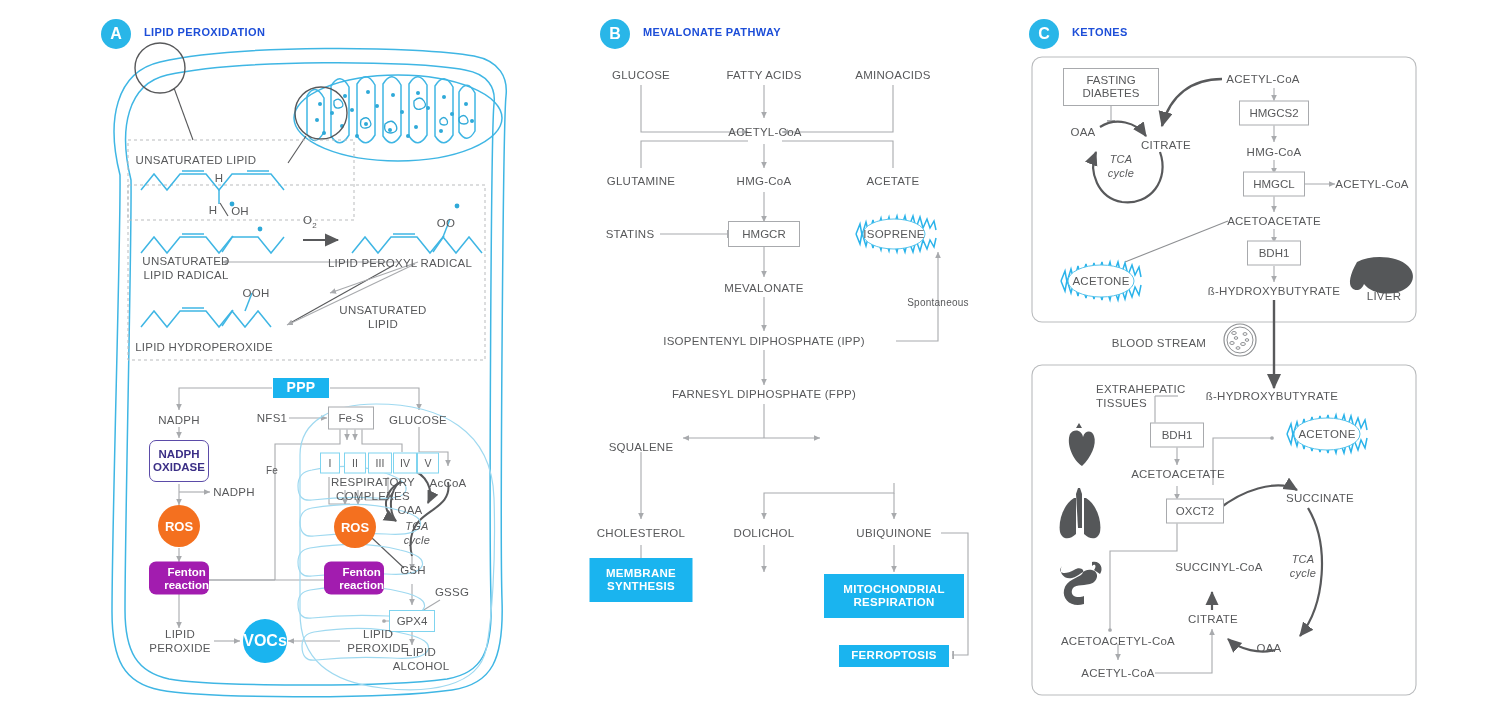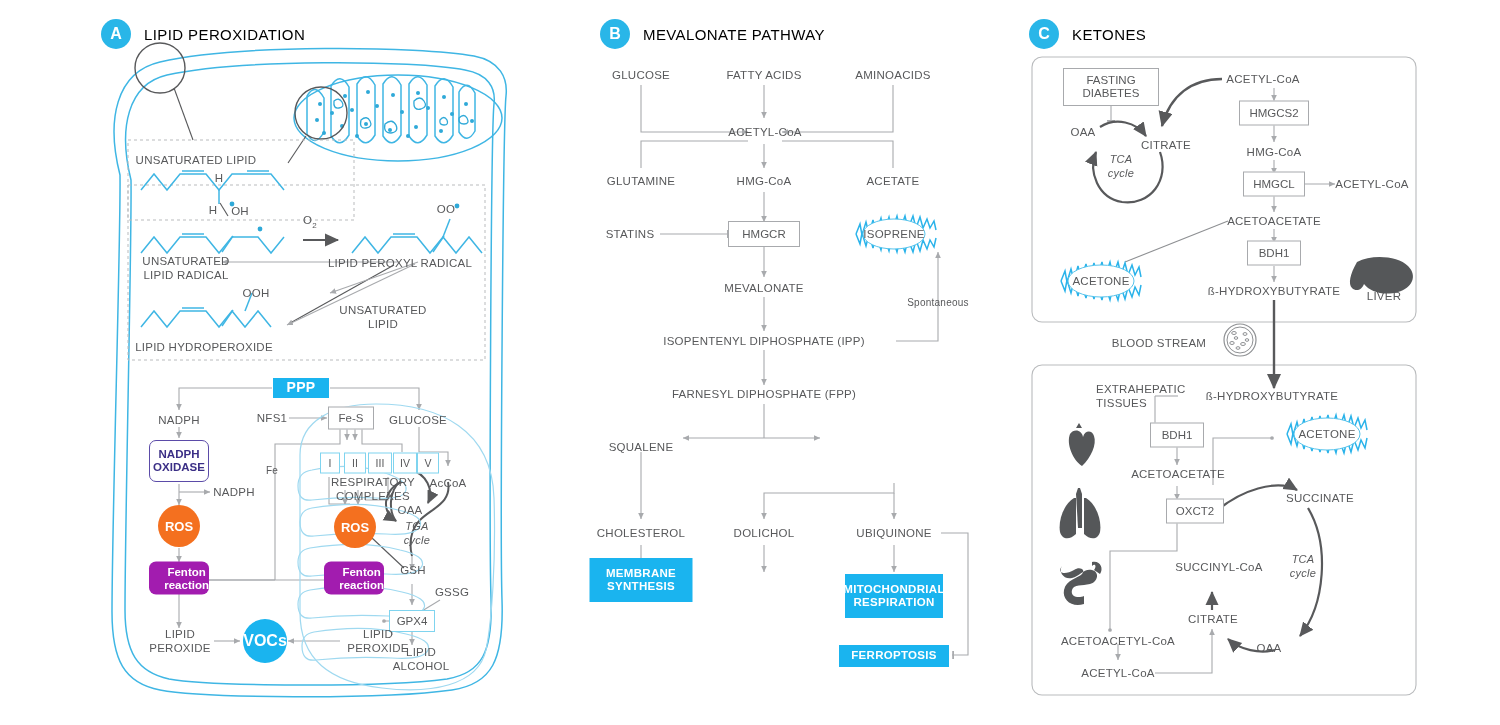--- a/index.html
+++ b/index.html
@@ -2,21 +2,21 @@
 <html><head>
 <meta charset="utf-8">
 <style>
   html,body{margin:0;padding:0;background:#ffffff;}
   body{width:1500px;height:725px;font-family:"Liberation Sans",sans-serif;overflow:hidden;}
   .stage{position:relative;width:1500px;height:725px;}
 
   
   .badge{position:absolute;width:30px;height:30px;border-radius:50%;background:#29b6e8;
          color:#fff;font-size:16px;font-weight:bold;display:flex;align-items:center;justify-content:center;}
-  .ptitle{position:absolute;color:#000000;font-size:15px;font-weight:normal;letter-spacing:.4px;white-space:nowrap;}
+  .ptitle{position:absolute;color:#1d4ed8;font-size:11px;font-weight:bold;letter-spacing:.4px;white-space:nowrap;}
 
   
   .lbl{position:absolute;color:#58595b;font-size:11.5px;letter-spacing:.25px;white-space:nowrap;
        transform:translate(-50%,-50%);text-align:center;line-height:13px;}
   .lbl.l2{line-height:13.5px;}
   .lbl.small{font-size:10px;}
   .lbl.ital{font-style:italic;font-size:11px;}
 
   
   .obox{position:absolute;border:1px solid #a8aaad;background:#fff;color:#58595b;font-size:11.5px;
@@ -335,21 +335,21 @@
   <div class="lbl" style="left:196px;top:160px">UNSATURATED LIPID</div>
   <div class="lbl" style="left:219px;top:178px">H</div>
   <div class="lbl" style="left:213px;top:210px">H</div>
   <div class="lbl" style="left:240px;top:211px">OH</div>
   <div class="lbl" style="left:310px;top:223px">
     <span>O</span><sub style="font-size:8px">2</sub>
   </div>
   <div class="lbl l2" style="left:186px;top:268px">
     <span>UNSATURATED</span><br><span>LIPID RADICAL</span>
   </div>
-  <div class="lbl" style="left:446px;top:209px">OO</div>
+  <div class="lbl" style="left:446px;top:223px">OO</div>
   <div class="lbl" style="left:400px;top:263px">LIPID PEROXYL RADICAL</div>
   <div class="lbl" style="left:256px;top:293px">OOH</div>
   <div class="lbl l2" style="left:383px;top:317px">
     <span>UNSATURATED</span><br><span>LIPID</span>
   </div>
   <div class="lbl" style="left:204px;top:347px">LIPID HYDROPEROXIDE</div>
 
   <div class="cyanbox" style="left:301px;top:388px;width:56px;height:20px;font-size:14px">PPP</div>
   <div class="lbl" style="left:179px;top:420px">NADPH</div>
   <div class="lbl" style="left:272px;top:418px">NFS1</div>
@@ -418,21 +418,21 @@
   <div class="lbl small" style="left:938px;top:302px">Spontaneous</div>
   <div class="lbl" style="left:764px;top:341px">ISOPENTENYL DIPHOSPHATE (IPP)</div>
   <div class="lbl" style="left:764px;top:394px">FARNESYL DIPHOSPHATE (FPP)</div>
   <div class="lbl" style="left:641px;top:447px">SQUALENE</div>
   <div class="lbl" style="left:641px;top:533px">CHOLESTEROL</div>
   <div class="lbl" style="left:764px;top:533px">DOLICHOL</div>
   <div class="lbl" style="left:894px;top:533px">UBIQUINONE</div>
   <div class="cyanbox" style="left:641px;top:580px;width:103px;height:44px">
     <div><span>MEMBRANE</span><br><span>SYNTHESIS</span></div>
   </div>
-  <div class="cyanbox" style="left:894px;top:596px;width:98px;height:44px">
+  <div class="cyanbox" style="left:894px;top:596px;width:140px;height:44px">
     <div><span>MITOCHONDRIAL</span><br><span>RESPIRATION</span></div>
   </div>
   <div class="cyanbox" style="left:894px;top:656px;width:110px;height:22px">FERROPTOSIS</div>
 
   <div class="obox" style="left:1111px;top:87px;width:94px;height:36px">
     <div><span>FASTING</span><br><span>DIABETES</span></div>
   </div>
   <div class="lbl" style="left:1263px;top:79px">ACETYL-CoA</div>
   <div class="obox" style="left:1274px;top:113px;width:68px;height:23px">HMGCS2</div>
   <div class="lbl" style="left:1083px;top:132px">OAA</div>

